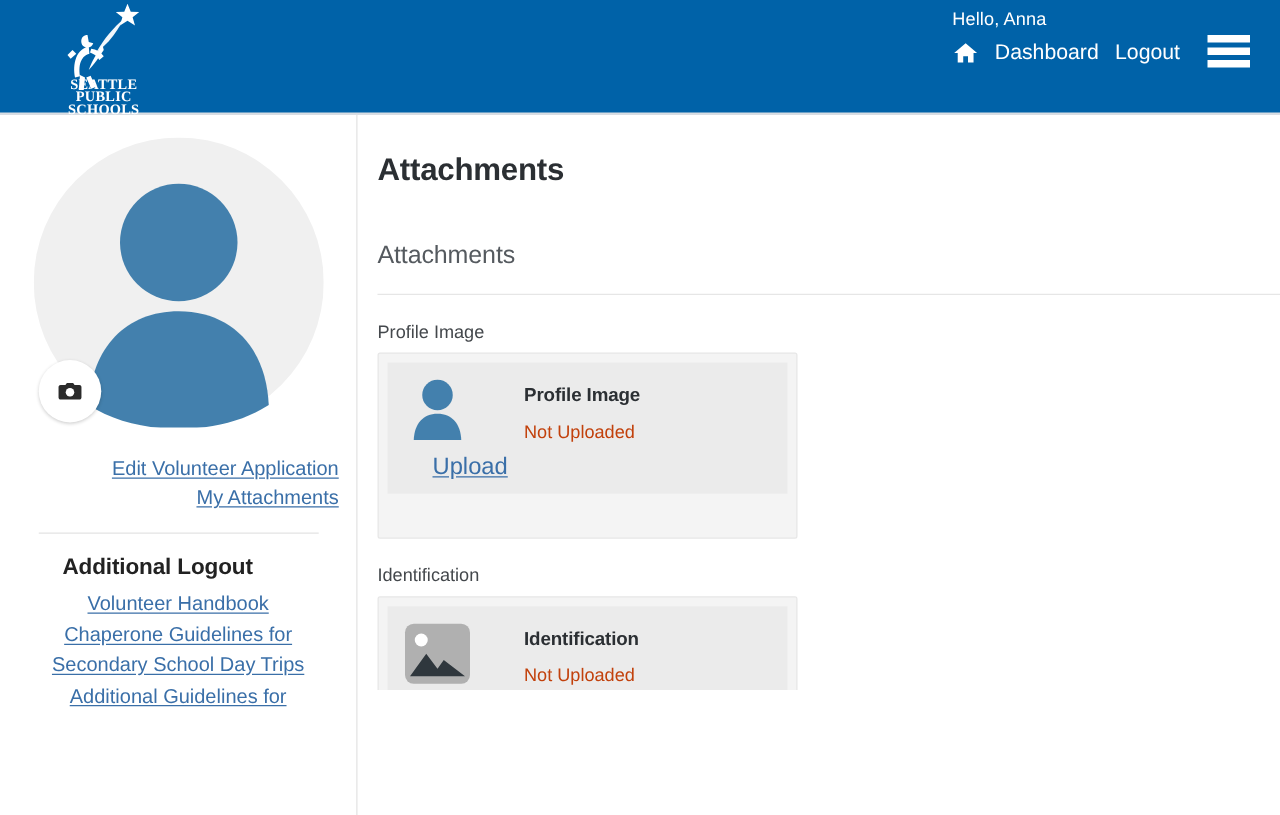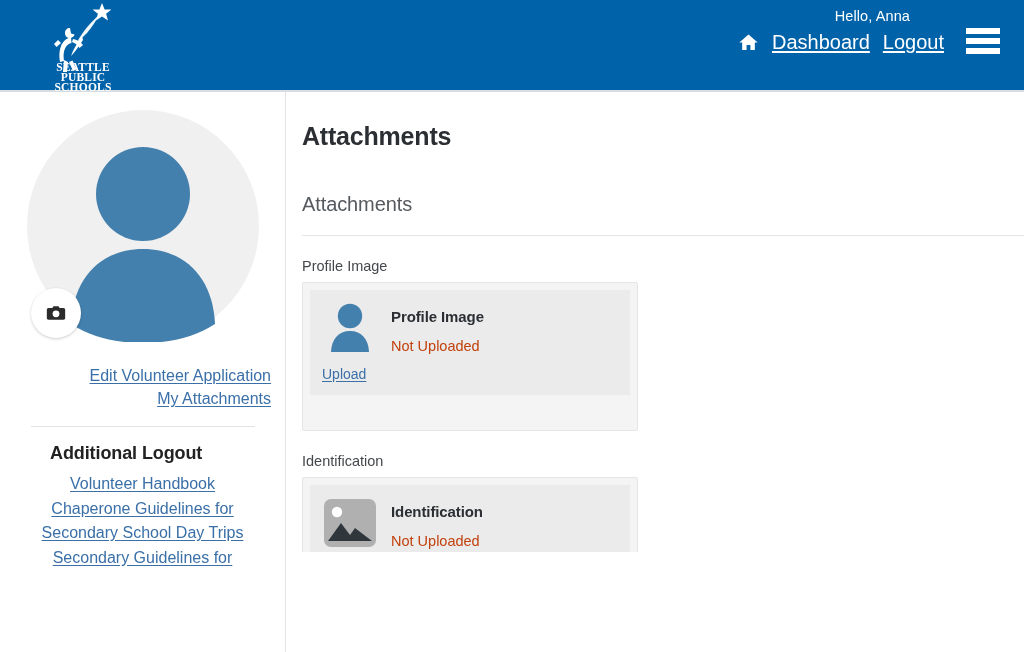--- a/index.html
+++ b/index.html
@@ -37,21 +37,21 @@
     top: 0;
     height: 92px;
     display: flex;
     align-items: flex-start;
     padding-top: 6px;
   }
 
   .user-nav {
     display: flex;
     flex-direction: column;
-    align-items: flex-end;
+    align-items: flex-start;
     padding-right: 22px;
   }
 
   .greeting {
     color: #ffffff;
     font-size: 14.5px;
     line-height: 20px;
     padding-right: 34px;
     letter-spacing: 0.1px;
     white-space: nowrap;
@@ -61,23 +61,22 @@
     display: flex;
     align-items: center;
     gap: 13px;
     margin-top: 6px;
   }
 
   .home-icon { display: block; width: 21px; height: 20px; }
 
   .nav-link {
     color: #ffffff;
-    font-size: 20px;
+    font-size: 17px;
     line-height: 20px;
-    text-decoration: underline;
     text-underline-offset: 2px;
     white-space: nowrap;
     cursor: pointer;
   }
 
   .hamburger {
     width: 34px;
     height: 26px;
     margin-right: 24px;
     margin-top: 22px;
@@ -237,26 +236,27 @@
   .attach-thumb { flex: 0 0 auto; }
 
   .thumb-col {
     display: flex;
     flex-direction: column;
     align-items: flex-start;
   }
 
   .upload-link {
     color: #3a6fa8;
-    font-size: 14px;
+    font-size: 19px;
     line-height: 18px;
     text-decoration: underline;
     text-underline-offset: 2px;
     margin-top: 9px;
     cursor: pointer;
+    margin-left: 24px;
   }
 
   .attach-meta { padding-top: 8px; }
 
   .attach-name {
     font-size: 15px;
     font-weight: bold;
     color: #2b2f33;
     letter-spacing: -0.1px;
   }
@@ -333,21 +333,21 @@
       <a class="side-link">My Attachments</a>
     </div>
 
     <div class="side-divider"></div>
 
     <div class="additional-heading">Additional Logout</div>
 
     <div class="additional-links">
       <a class="side-link">Volunteer Handbook</a>
       <a class="side-link">Chaperone Guidelines for Secondary School Day Trips</a>
-      <a class="side-link">Secondary Guidelines for</a>
+      <a class="side-link">Additional Guidelines for</a>
     </div>
   </div>
 
   <div class="main">
 
     <div class="page-title">Attachments</div>
 
     <div class="section-title">Attachments</div>
     <div class="section-rule"></div>
 

